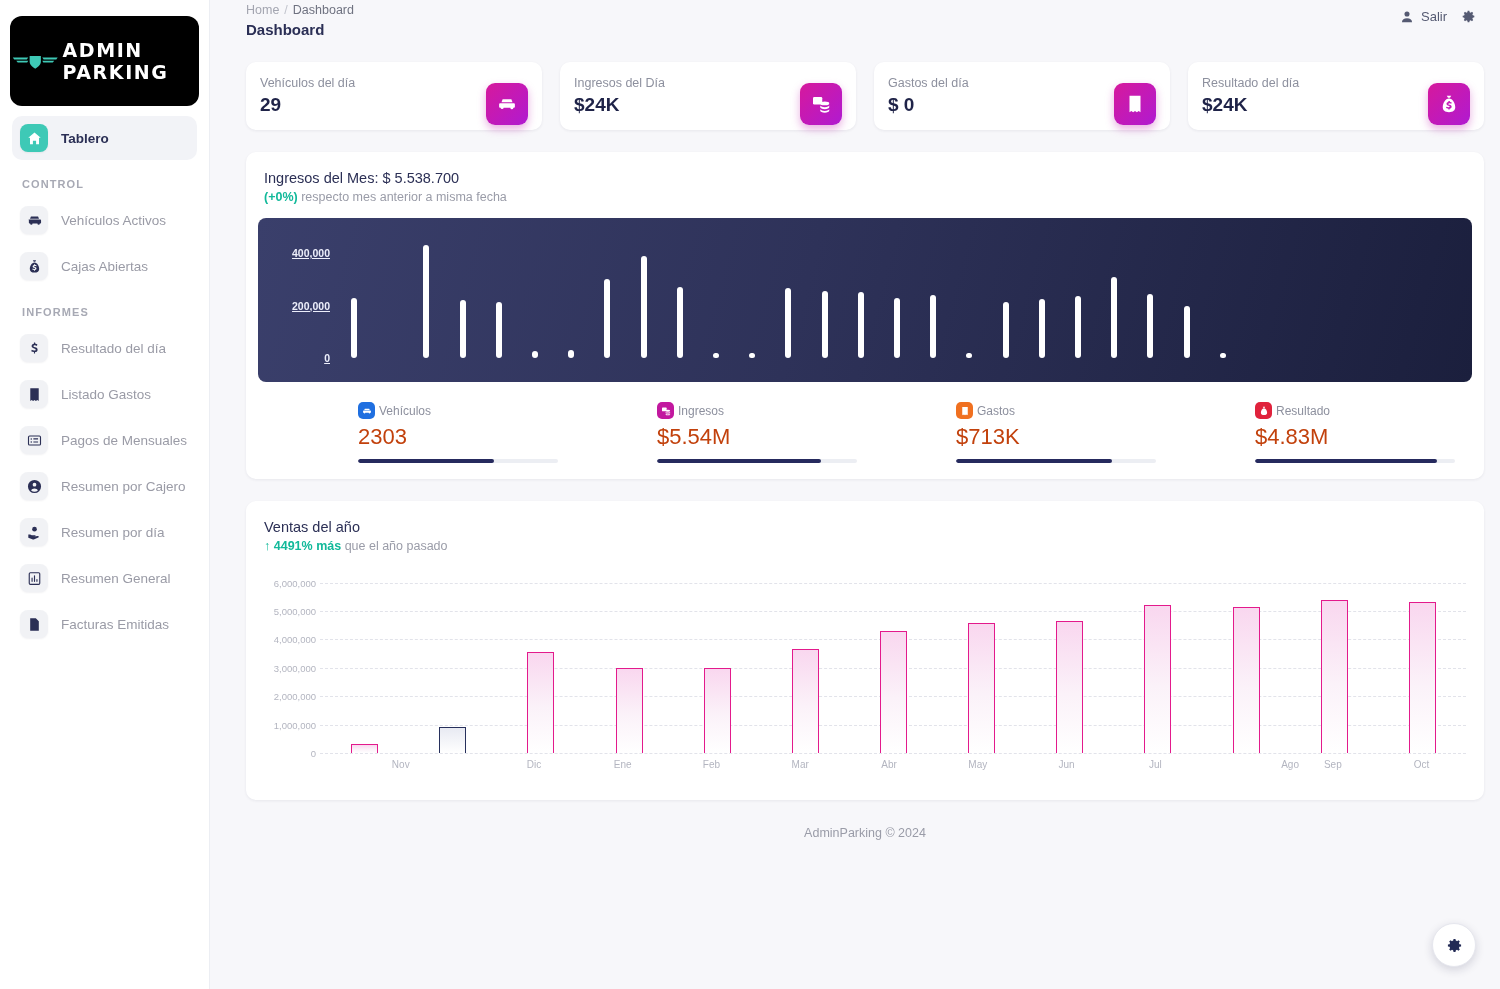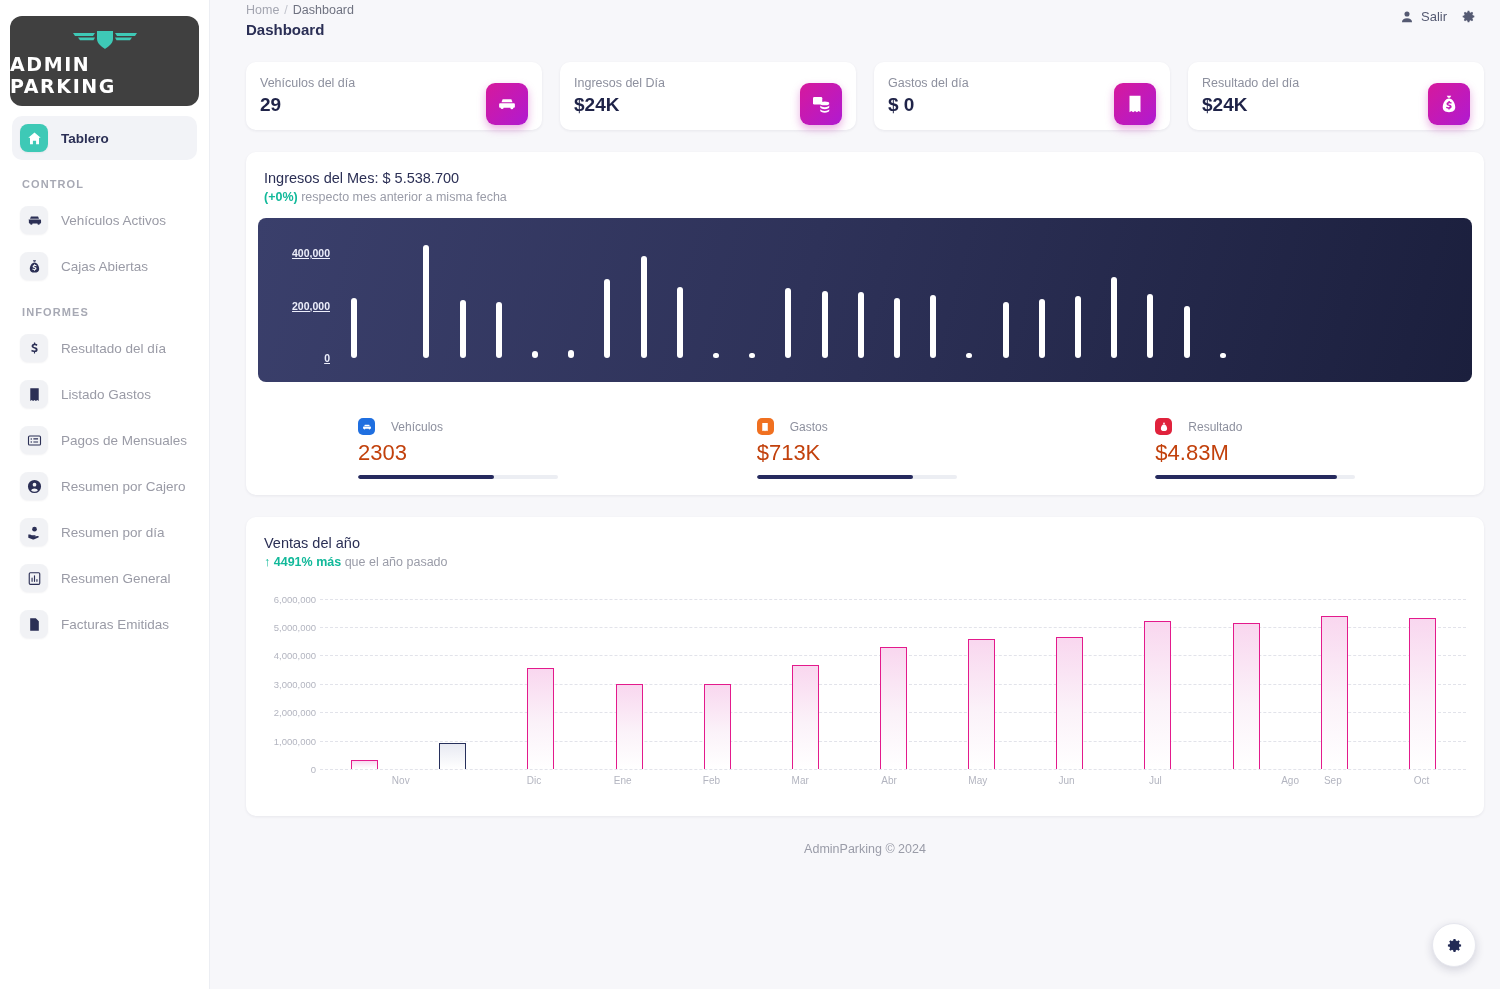--- a/index.html
+++ b/index.html
@@ -16,22 +16,22 @@
     width: 210px; height: 989px; background: #ffffff;
     border-right: 1px solid #eceef3;
     display: flex; flex-direction: column;
     flex: 0 0 210px;
     padding: 8px 0 0 0;
     position: relative;
   }
   .brand {
     margin: 8px 10px 0 10px;
     height: 90px; border-radius: 12px;
-    background: #404040;
-    display: flex; flex-direction: column;
+    background: #000000;
+    display: flex; 
     align-items: center; justify-content: center;
     gap: 2px;
   }
   .brand-wings { width: 72px; height: 26px; display:block; }
   .brand-name {
     color: #ffffff; font-size: 19px; letter-spacing: 1.6px;
     font-weight: 700; font-family: "DejaVu Sans", sans-serif;
   }
   .nav { padding: 10px 12px 0 12px; }
   .nav-item {
@@ -113,21 +113,21 @@
   .dc-plot { position: absolute; left: 78px; right: 14px; top: 14px; bottom: 24px; }
   .dc-bar {
     position: absolute; bottom: 0; width: 6px; border-radius: 3px;
     background: #ffffff;
   }
 
   
   .metrics { display: flex; margin-top: 20px; padding: 0 8px; }
   .metric { flex: 1 1 0; padding-left: 90px; }
   .metric:first-child { padding-left: 92px; }
-  .metric-head { display: flex; align-items: center; gap: 16px; margin-top: 16px; }
+  .metric-head { display: flex; align-items: center; gap: 4px; }
   .metric-chip {
     width: 17px; height: 17px; border-radius: 5px;
     display: flex; align-items: center; justify-content: center;
   }
   .metric-name { font-size: 12px; color: #8d909e; }
   .metric-val { font-size: 22px; font-weight: 400; color: #c2410c; margin-top: 5px; }
   .metric-track {
     height: 4px; border-radius: 2px; background: #eceef3;
     margin-top: 9px; width: 200px; overflow: hidden;
   }
@@ -421,20 +421,36 @@
                   </svg>
               </span>
               <span class="metric-name">Vehículos</span>
             </div>
             <div class="metric-val">2303</div>
             <div class="metric-track">
                 <div class="metric-fill" style="width: 68%;"></div>
               </div>
           </div>
 
+          <div class="metric">
+            <div class="metric-head">
+              <span class="metric-chip" style="background:#c2189f">
+                <svg width="10" height="10" viewBox="0 0 16 16" fill="#fff">
+                    <rect x="1.6" y="2.4" width="7.4" height="6" rx="1"></rect>
+                    <ellipse cx="11" cy="7.5" rx="3.6" ry="1.5"></ellipse>
+                    <path d="M7.4 9v1.6c0 .8 1.6 1.5 3.6 1.5s3.6-.7 3.6-1.5V9c0 .8-1.6 1.5-3.6 1.5S7.4 9.8 7.4 9zm0 3v1.4c0 .8 1.6 1.5 3.6 1.5s3.6-.7 3.6-1.5V12c0 .8-1.6 1.5-3.6 1.5S7.4 12.8 7.4 12z"></path>
+                  </svg>
+              </span>
+              <span class="metric-name">Ingresos</span>
+            </div>
+            <div class="metric-val">$5.54M</div>
+            <div class="metric-track">
+                <div class="metric-fill" style="width: 82%;"></div>
+              </div>
+          </div>
 
           <div class="metric">
             <div class="metric-head">
               <span class="metric-chip" style="background:#f07020">
                 <svg width="10" height="10" viewBox="0 0 16 16" fill="#fff">
                     <path d="M3.6 1.4h8.8v13.2l-1.5-1-1.4 1-1.5-1-1.5 1-1.4-1-1.5 1zM5.3 4.2h5.4v1.1H5.3zm0 2.3h5.4v1.1H5.3zm0 2.3h5.4V10H5.3z"></path>
                   </svg>
               </span>
               <span class="metric-name">Gastos</span>
             </div>

